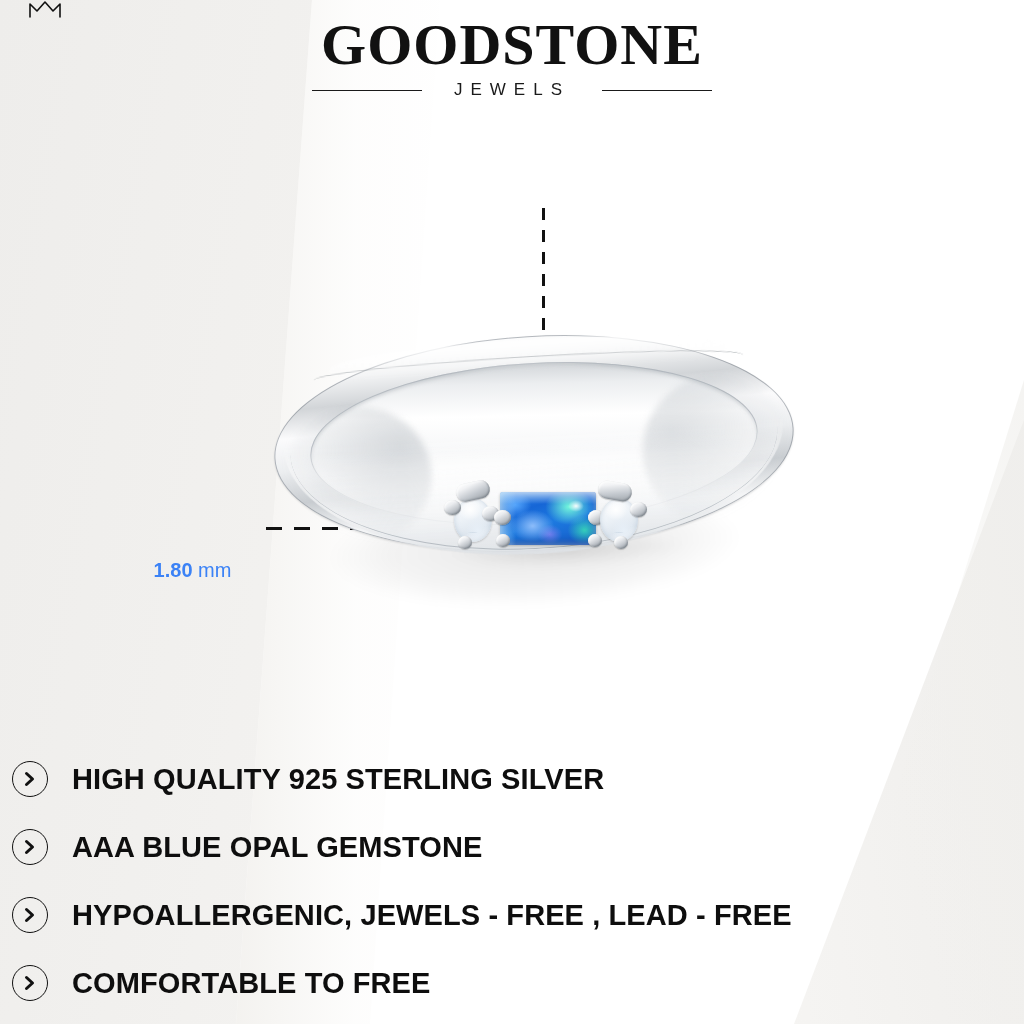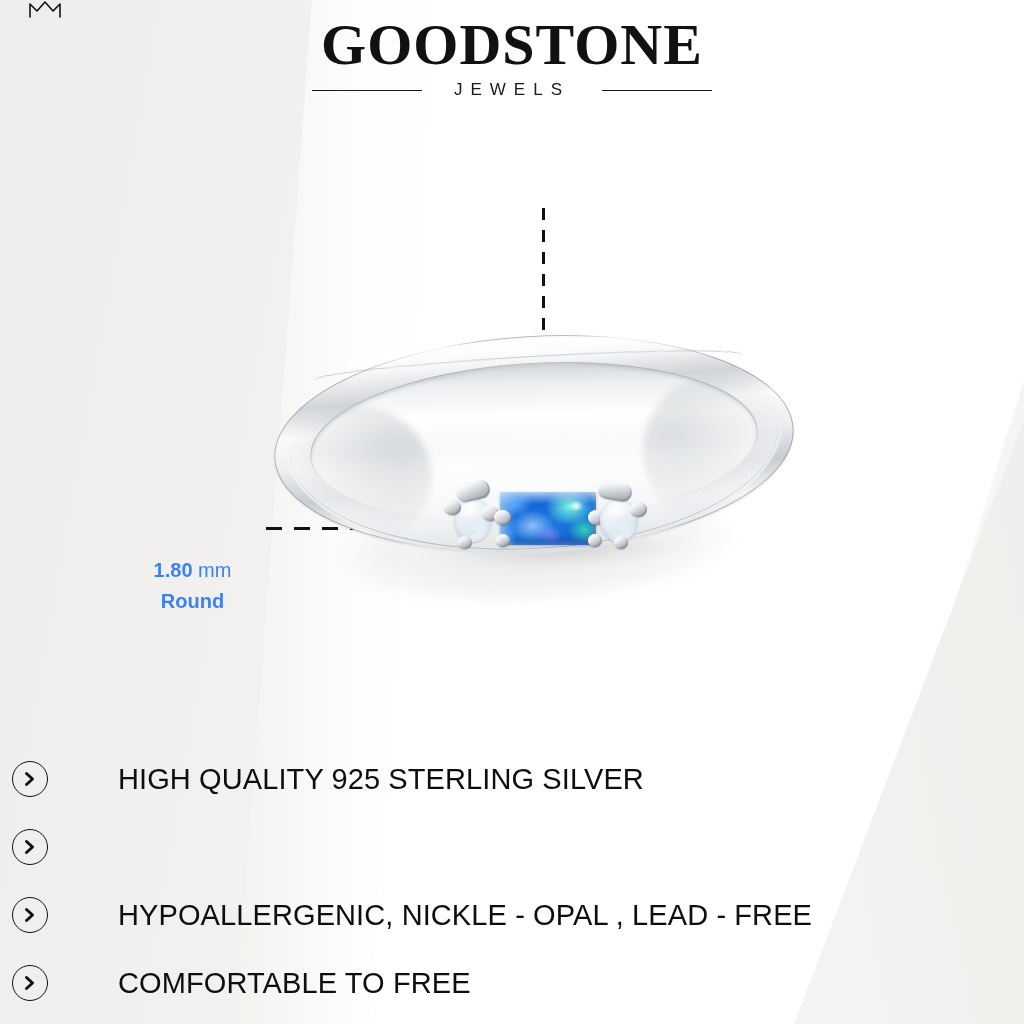--- a/index.html
+++ b/index.html
@@ -223,22 +223,22 @@
   .bullet-icon{
     flex:0 0 auto;width:34px;height:34px;margin-left:12px;margin-right:24px;
     border:1.8px solid #111;border-radius:50%;
     display:flex;align-items:center;justify-content:center;
   }
   .bullet-icon svg{display:block;}
   .bullet-text{
     font-size:29px;color:#0e0e0e;letter-spacing:.1px;white-space:nowrap;
     font-stretch:condensed;
   }
-  .bullet-text .b{font-weight:400;margin-top:12px;}
-  .bullet-text .n{font-weight:400;margin-left:46px;}
+  .bullet-text .b{font-weight:700;margin-top:12px;}
+  .bullet-text .n{font-weight:700;}
 </style>
 </head>
 <body>
 
 <div id="stage">
 
   <div class="bg-layer">
     <div class="bg-left"></div>
     <div class="bg-left-soft"></div>
     <div class="bg-right"></div>
@@ -259,21 +259,20 @@
 
   <div class="callout-top">
   </div>
   <div class="dash-v"></div>
 
   <div class="callout-left">
     <div>
       <span class="b">1.80</span>
       <span class="n">mm</span>
     </div>
-    <div class="b">Round</div>
   </div>
   <div class="dash-h"></div>
 
   <div class="ring-wrap">
     <div class="ring-shadow"></div>
     <div class="ring-shadow2"></div>
 
     <div class="band">
       <div class="band-outer"></div>
       <div class="band-outer-rim"></div>
@@ -328,29 +327,30 @@
       </span>
       <span class="bullet-text"><span class="n">HIGH QUALITY </span><span class="b">925 STERLING SILVER</span><span class="n"></span></span>
     </div>
 
     <div class="bullet">
       <span class="bullet-icon">
         <svg width="18" height="18" viewBox="0 0 18 18" aria-hidden="true">
           <path d="M5.5 3.5 L11.5 9 L5.5 14.5" fill="none" stroke="#111" stroke-width="3" stroke-linecap="round" stroke-linejoin="round"></path>
         </svg>
       </span>
+      <span class="bullet-text"><span class="n">AAA </span><span class="b">BLUE OPAL</span><span class="n"> GEMSTONE</span></span>
     </div>
 
     <div class="bullet">
       <span class="bullet-icon">
         <svg width="18" height="18" viewBox="0 0 18 18" aria-hidden="true">
           <path d="M5.5 3.5 L11.5 9 L5.5 14.5" fill="none" stroke="#111" stroke-width="3" stroke-linecap="round" stroke-linejoin="round"></path>
         </svg>
       </span>
-      <span class="bullet-text"><span class="n"> HYPOALLERGENIC, NICKLE - OPAL , LEAD - FREE</span><span class="b"></span><span class="n"></span></span>
+      <span class="bullet-text"><span class="n"> HYPOALLERGENIC, JEWELS - FREE , LEAD - FREE</span><span class="b"></span><span class="n"></span></span>
     </div>
 
     <div class="bullet">
       <span class="bullet-icon">
         <svg width="18" height="18" viewBox="0 0 18 18" aria-hidden="true">
           <path d="M5.5 3.5 L11.5 9 L5.5 14.5" fill="none" stroke="#111" stroke-width="3" stroke-linecap="round" stroke-linejoin="round"></path>
         </svg>
       </span>
       <span class="bullet-text"><span class="n">COMFORTABLE TO FREE</span><span class="b"></span><span class="n"></span></span>
     </div>

